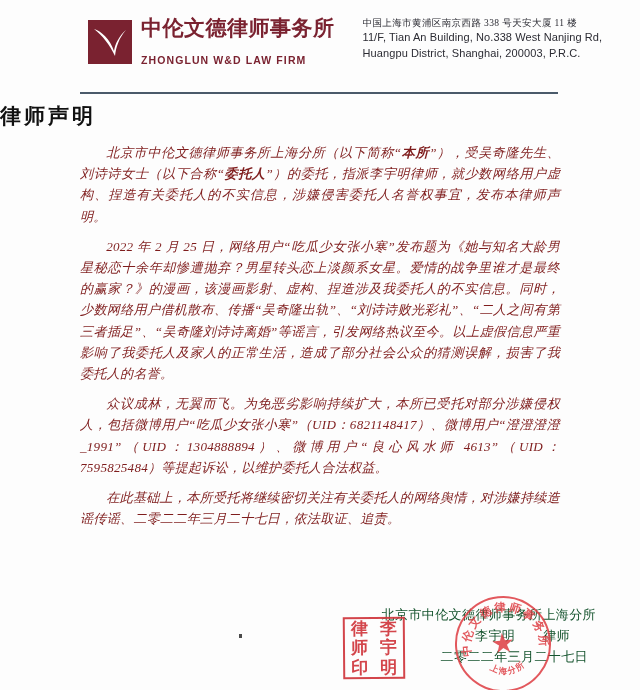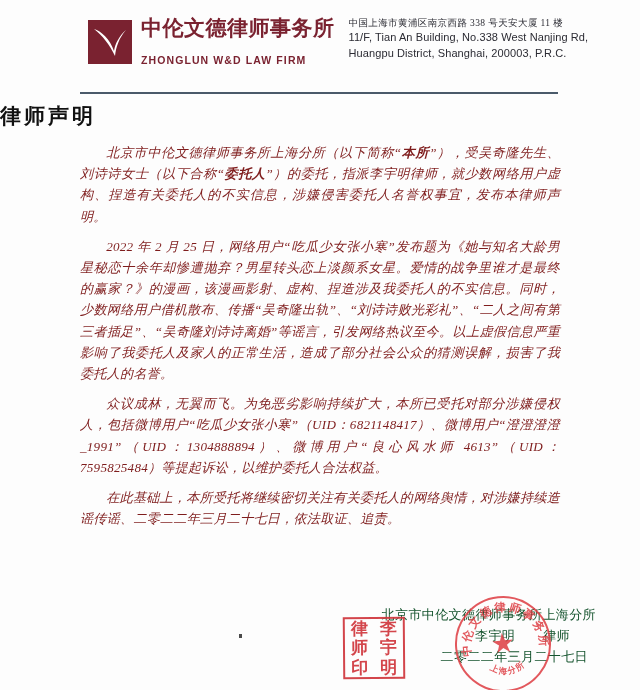--- a/index.html
+++ b/index.html
@@ -62,21 +62,21 @@
   .firm-en {
     margin-top: 16px;
     font-family: "Liberation Sans", "DejaVu Sans", sans-serif;
     font-size: 10.5px;
     font-weight: bold;
     color: #7a2230;
     letter-spacing: 1.1px;
     white-space: nowrap;
   }
   .address-block {
-    margin-left: 14px;
+    margin-left: 28px;
     padding-top: 1px;
     flex: 1 1 auto;
   }
   .addr-cn {
     font-family: "Liberation Serif", "DejaVu Serif", serif;
     font-size: 9.5px;
     color: #2b2b33;
     letter-spacing: 0.4px;
     white-space: nowrap;
     line-height: 1.35;

